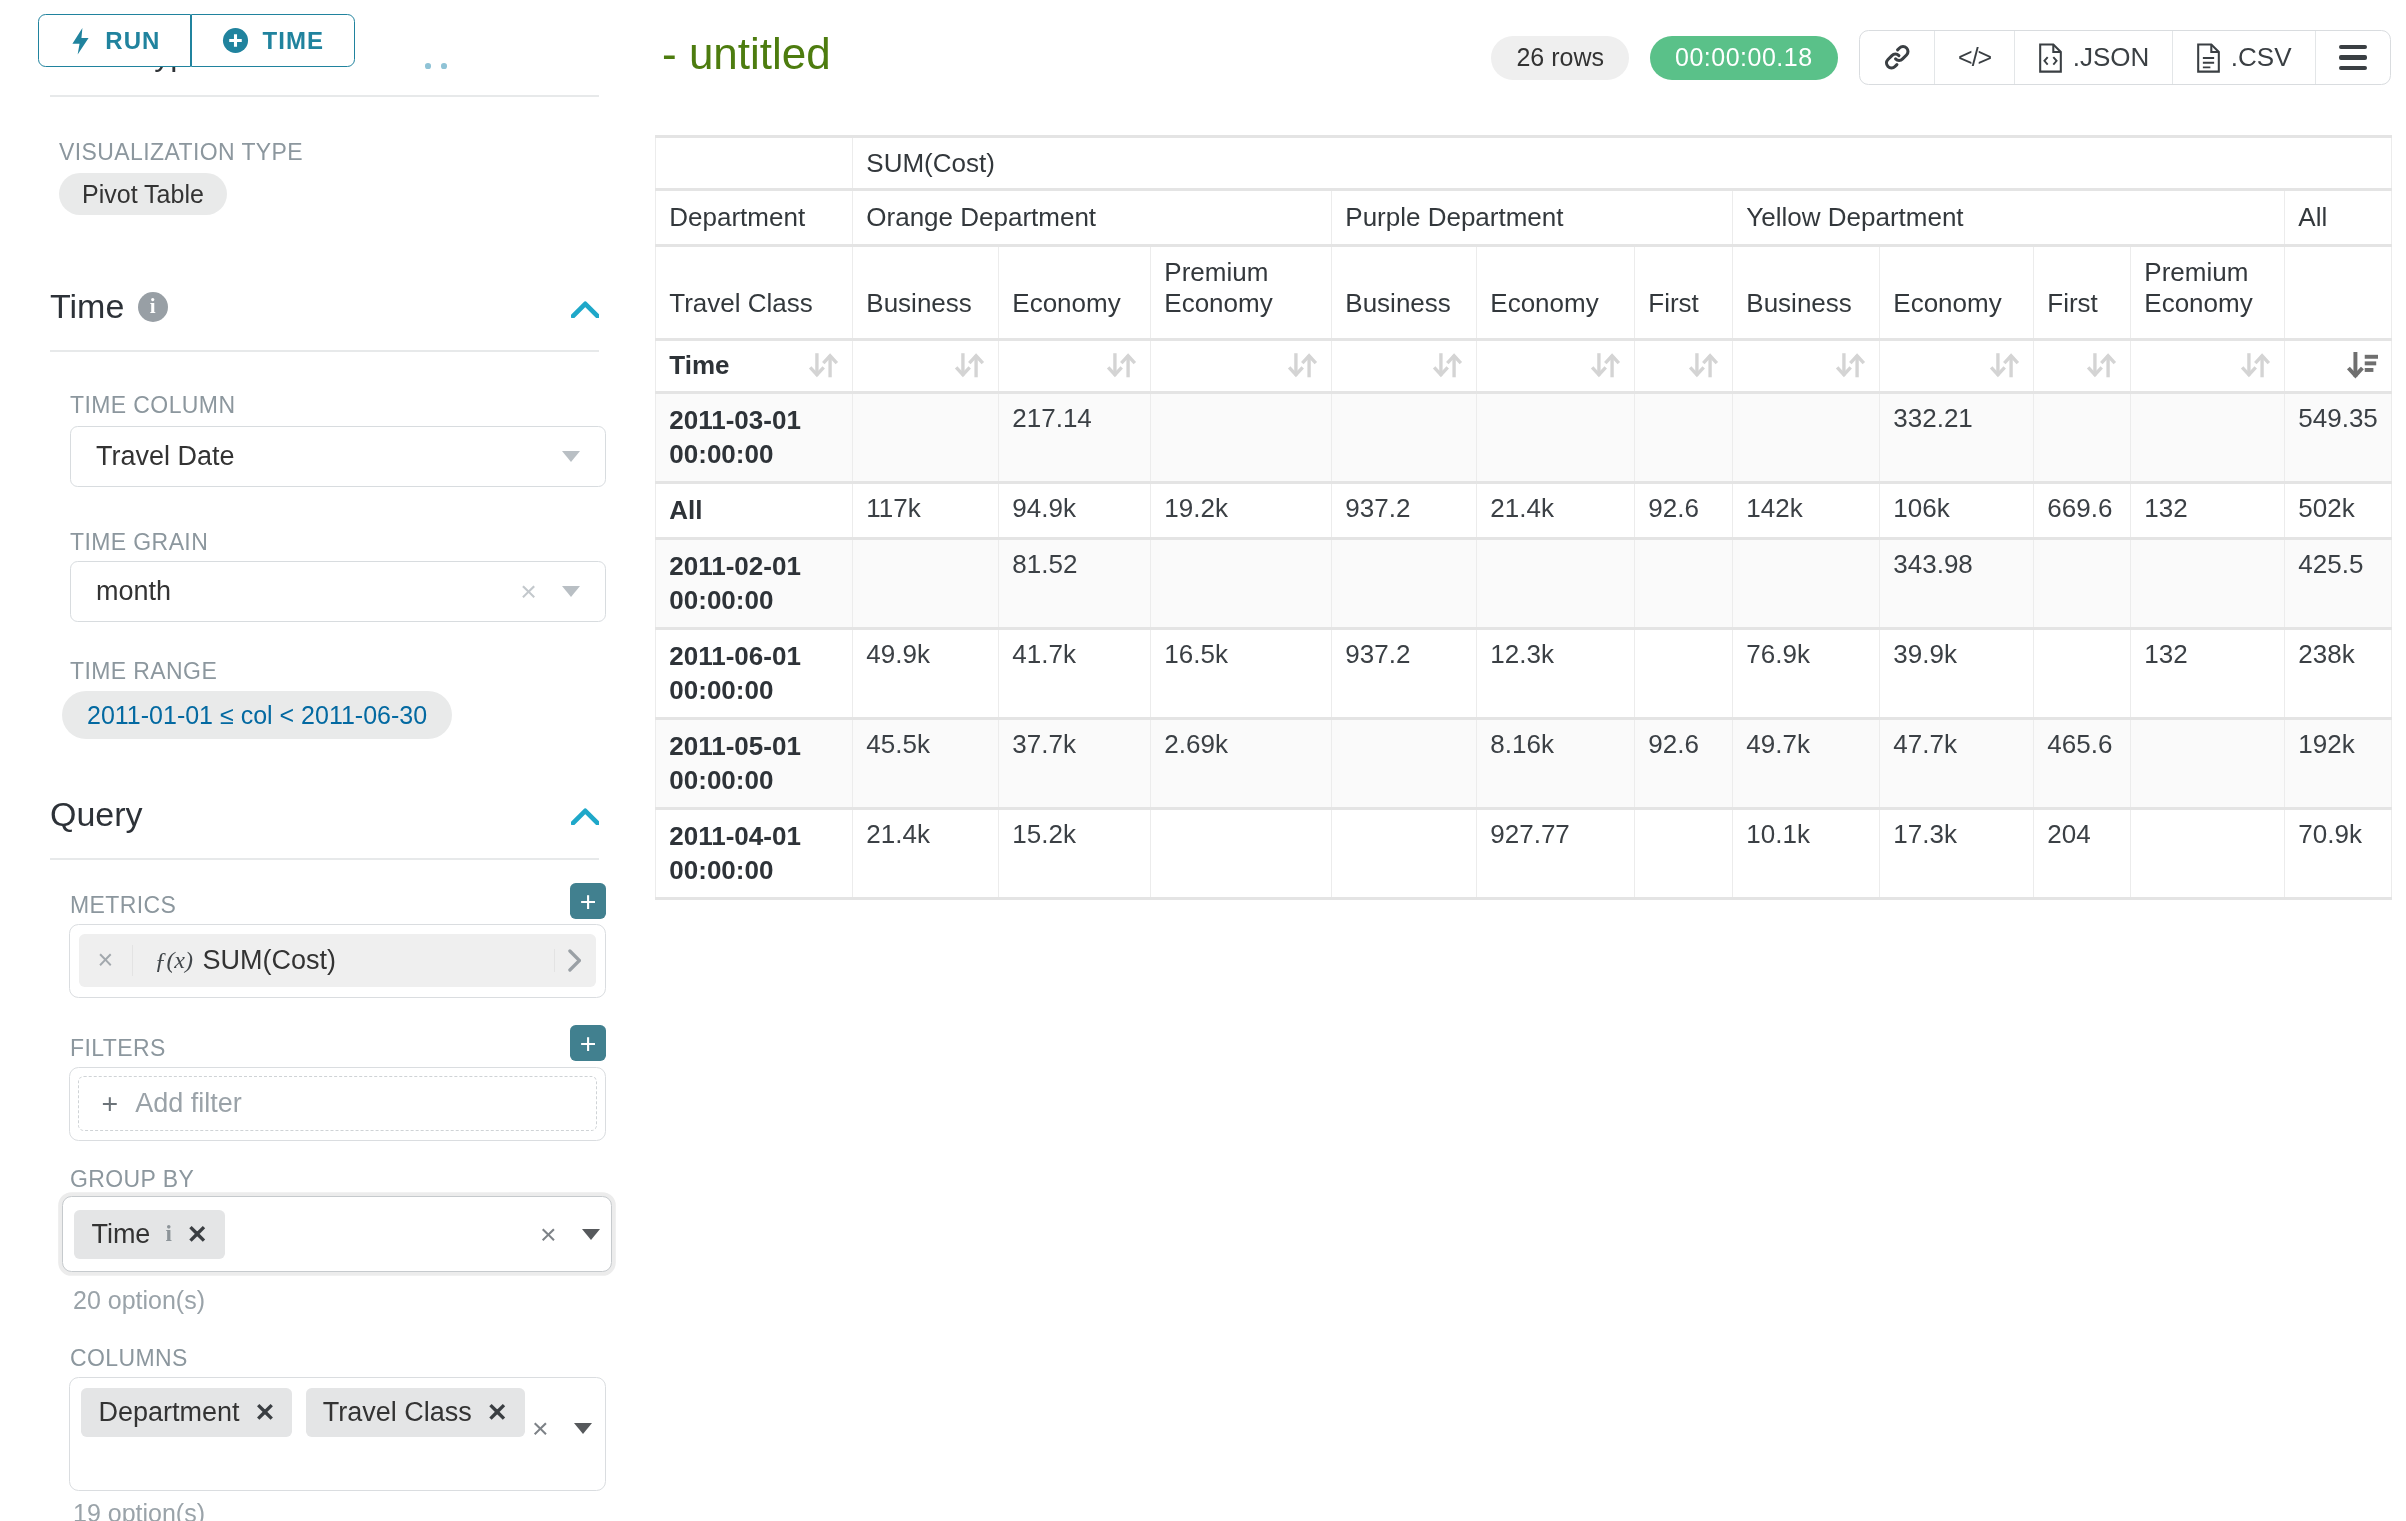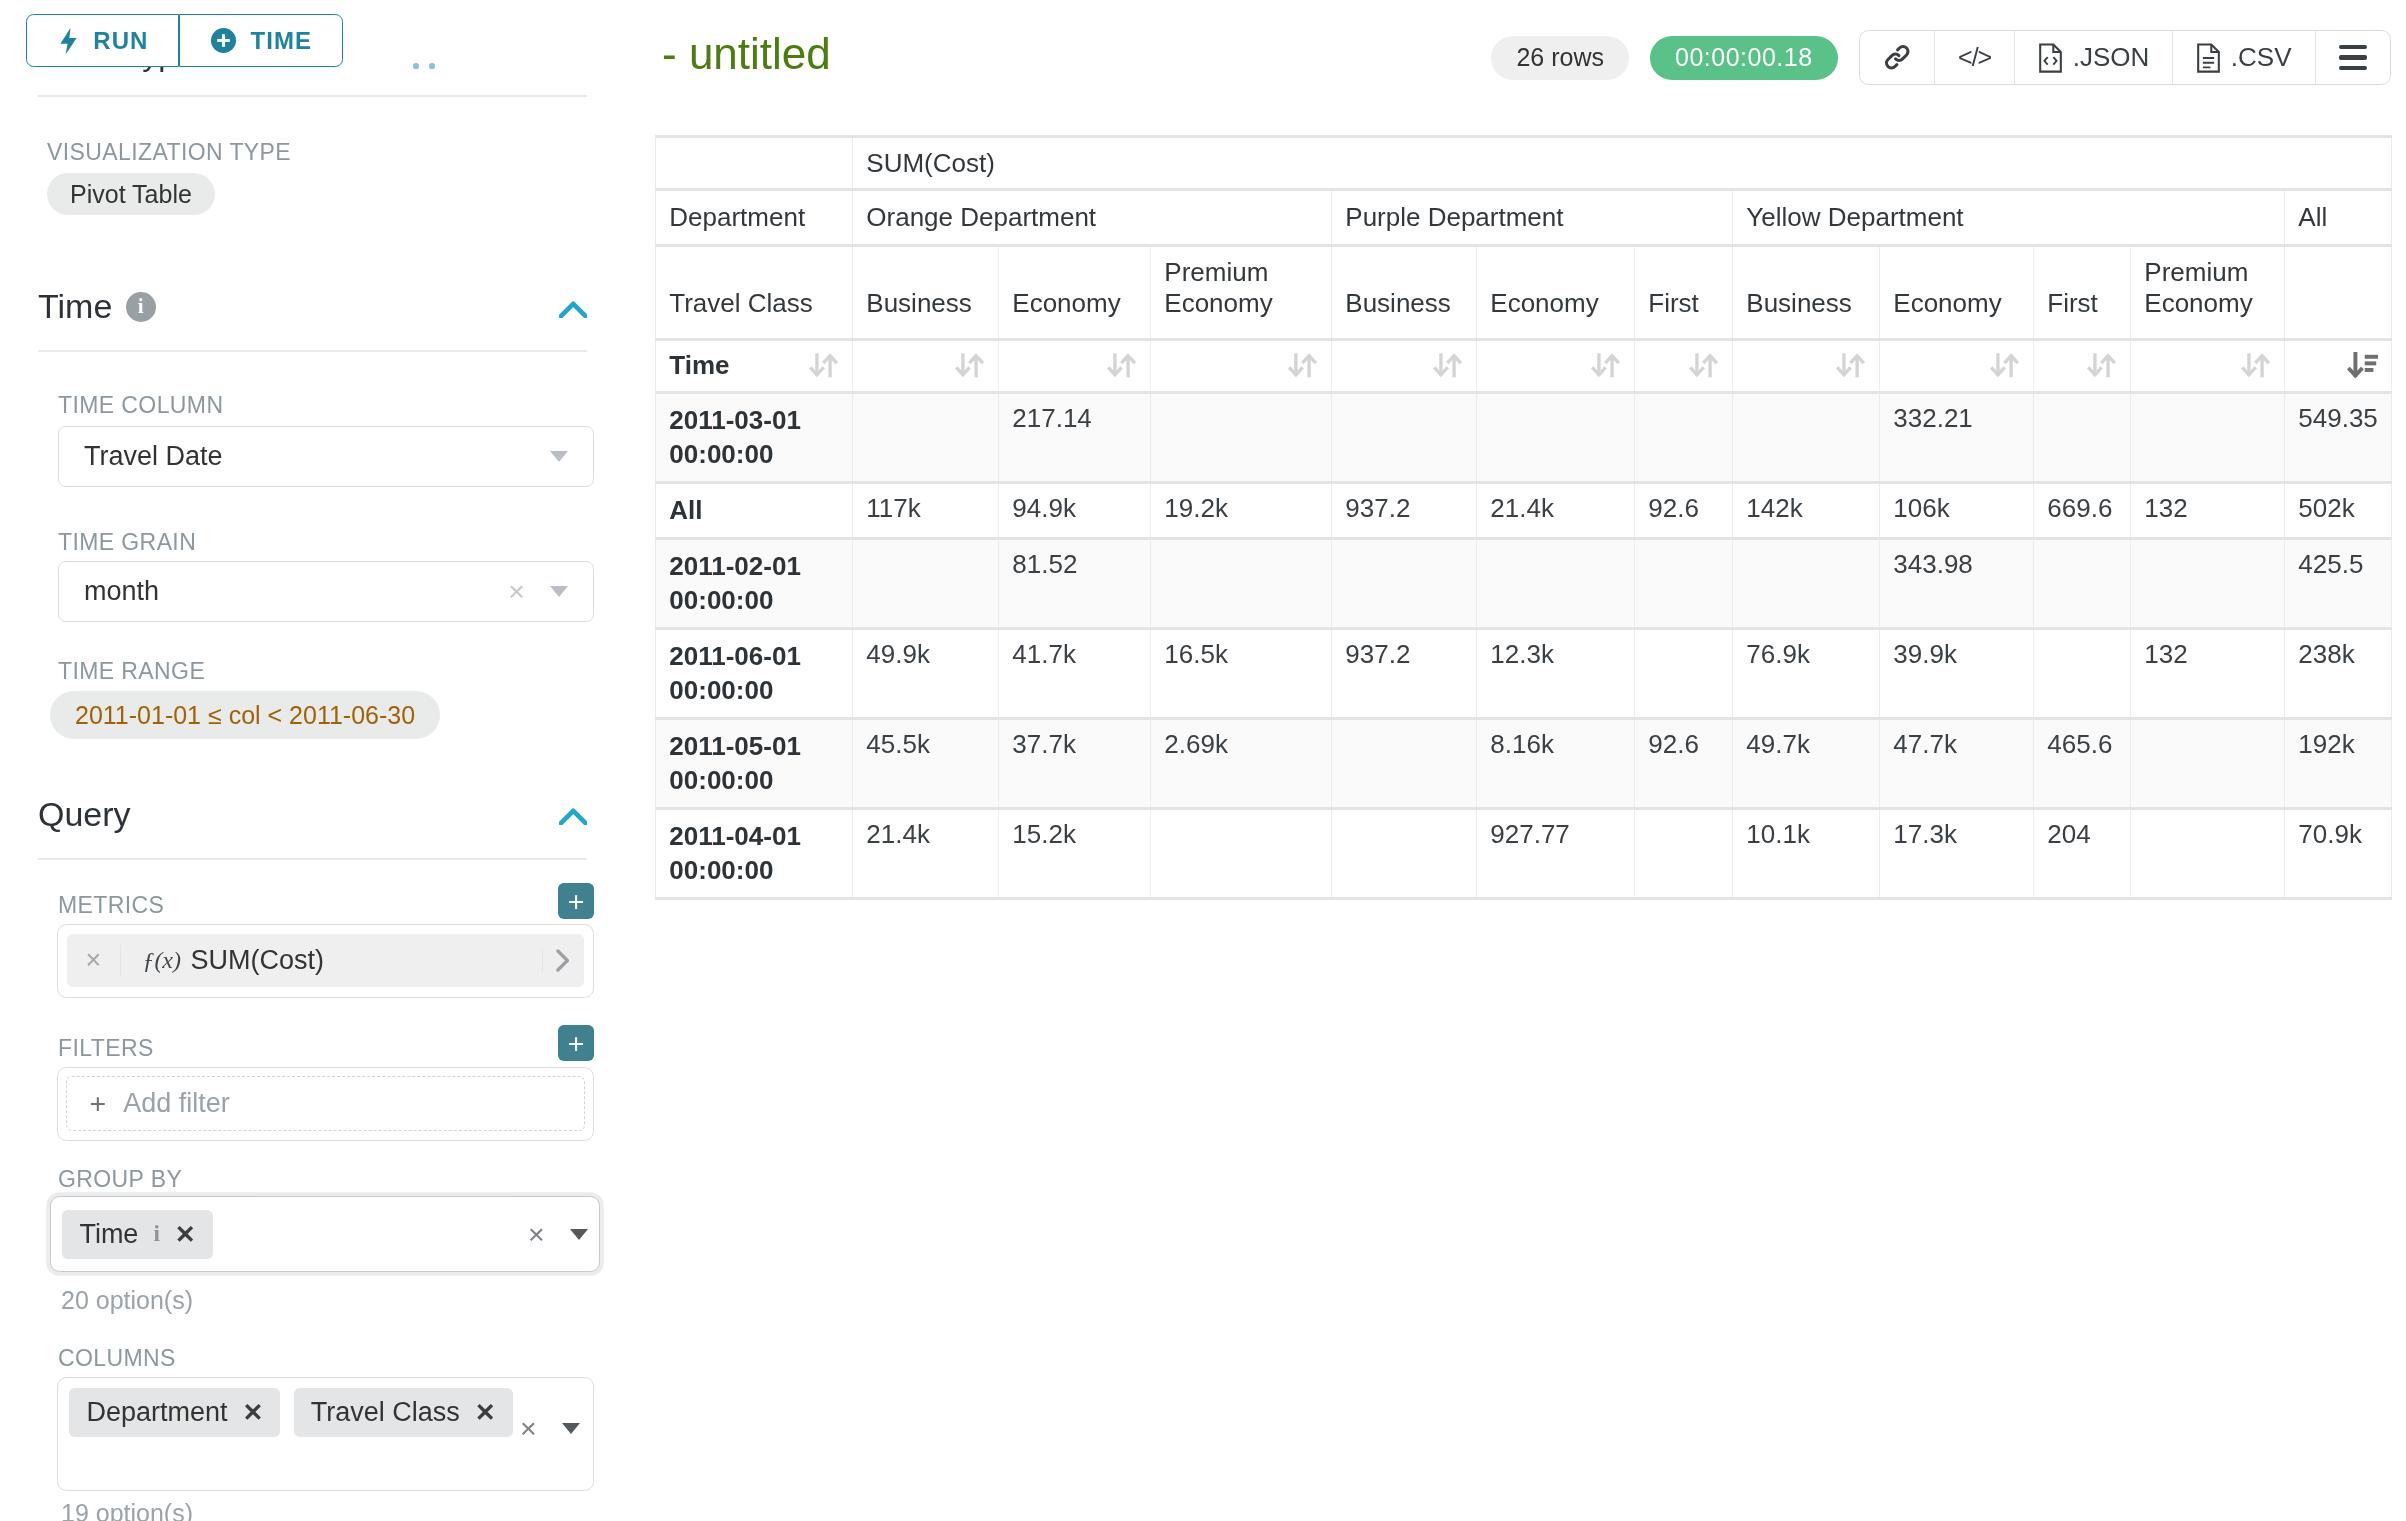--- a/index.html
+++ b/index.html
@@ -1,21 +1,21 @@
 <!DOCTYPE html>
 <html style="--accent-teal: #20839e; --chevron-blue: #1fa8c9; --plus-button-teal: #41808f; --timer-green: #5ac189; --chip-gray: #e9eaea; --table-border: #e4e4e4;font-size:15px"><head>
 <meta charset="utf-8">
 <style>
   * { box-sizing: border-box; margin: 0; padding: 0; }
   html, body { width: 2406px; height: 1522px; overflow: hidden; }
   body { font-family: "Liberation Sans", sans-serif; background: #fff; color: #333; position: relative; }
 
   
   .app { position: absolute; inset: 0; }
-  .sidebar { position: absolute; left: 4px; top: 0; width: 622px; height: 1404px; background: #fff; border-right: 1.9px solid #e2e4e6; }
+  .sidebar { position: absolute; left: 16px; top: 0; width: 622px; height: 1404px; background: #fff; border-right: 1.9px solid #e2e4e6; }
   .main { position: absolute; left: 622px; top: 0; right: 0; height: 1522px; background: #fff; }
 
   
   .btn-group { position: absolute; left: 22px; top: 14.3px; display: flex; z-index: 5; }
   .btn-group button { display: flex; align-items: center; gap: 13.3px; height: 53px; padding: 0 30px;
     background: #fff; border: 1.9px solid #20839e; color: #20839e; font-family: inherit;
     font-size: 24px; font-weight: bold; letter-spacing: 1px; cursor: pointer; }
   .btn-group button:first-child { border-radius: 7.6px 0 0 7.6px; border-right-width: 1px; }
   .btn-group button:last-child { border-radius: 0 7.6px 7.6px 0; border-left-width: 1px; }
 
@@ -38,21 +38,21 @@
   .chevron-up { position: absolute; right: 38px; width: 28.5px; height: 17px; }
 
   .select-box { position: absolute; left: 54px; right: 31px; height: 61px; border: 1.9px solid #d8dcdf; border-radius: 7.6px;
     background: #fff; display: flex; align-items: center; padding: 0 25px; font-size: 27px; color: #333; cursor: pointer; }
   .select-box .val { flex: 1; }
   .clear-x { color: #c3c8cc; font-size: 28.5px; margin-right: 25px; line-height: 1; cursor: pointer; }
   .caret { width: 0; height: 0; border-left: 9.5px solid transparent; border-right: 9.5px solid transparent; border-top: 11.4px solid #b9bfc4; }
   .caret.dark { border-top-color: #56595c; }
 
   .range-chip { position: absolute; left: 46px; top: 691px; height: 48px; display: inline-flex; align-items: center;
-    padding: 0 25px; background: #e9eaea; border-radius: 24px; font-size: 25px; color: #a16207; cursor: pointer; }
+    padding: 0 25px; background: #e9eaea; border-radius: 24px; font-size: 25px; color: #0369a1; cursor: pointer; }
 
   .plus-btn { position: absolute; right: 31px; width: 36px; height: 36px; border-radius: 5.7px; background: #41808f;
     color: #fff; font-size: 28.5px; line-height: 34px; text-align: center; border: none; cursor: pointer; font-family: inherit; }
 
   .metric-box { position: absolute; left: 53px; right: 31px; top: 924px; height: 74px; border: 1.9px solid #dadde0;
     border-radius: 9.5px; padding: 8.6px; background: #fff; }
   .metric-pill { height: 53px; background: #efefef; border-radius: 5.7px; display: flex; align-items: center; }
   .metric-pill .rm { color: #a2a8ad; font-size: 27px; padding: 0 19px; border-right: 1.9px solid #e3e3e3; cursor: pointer; }
   .metric-pill .fx { font-family: "Liberation Serif", serif; font-style: italic; font-size: 24px; color: #42474b; margin: 0 9.5px 0 21px; }
   .metric-pill .nm { font-size: 27px; color: #333; }

